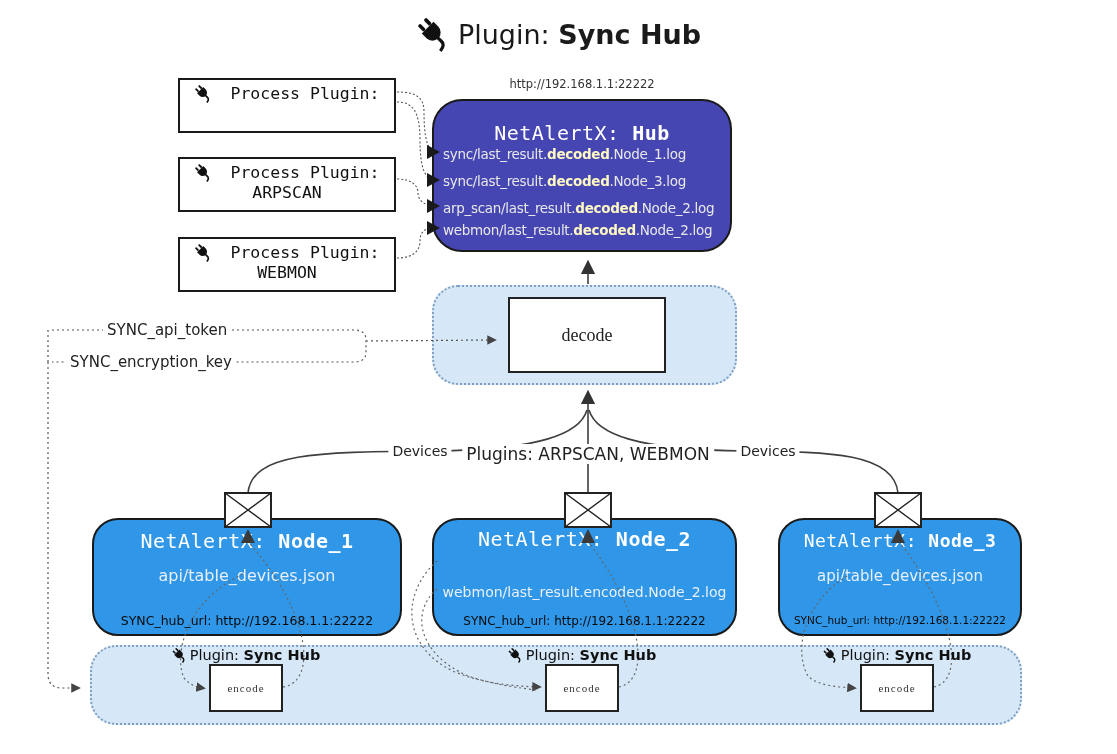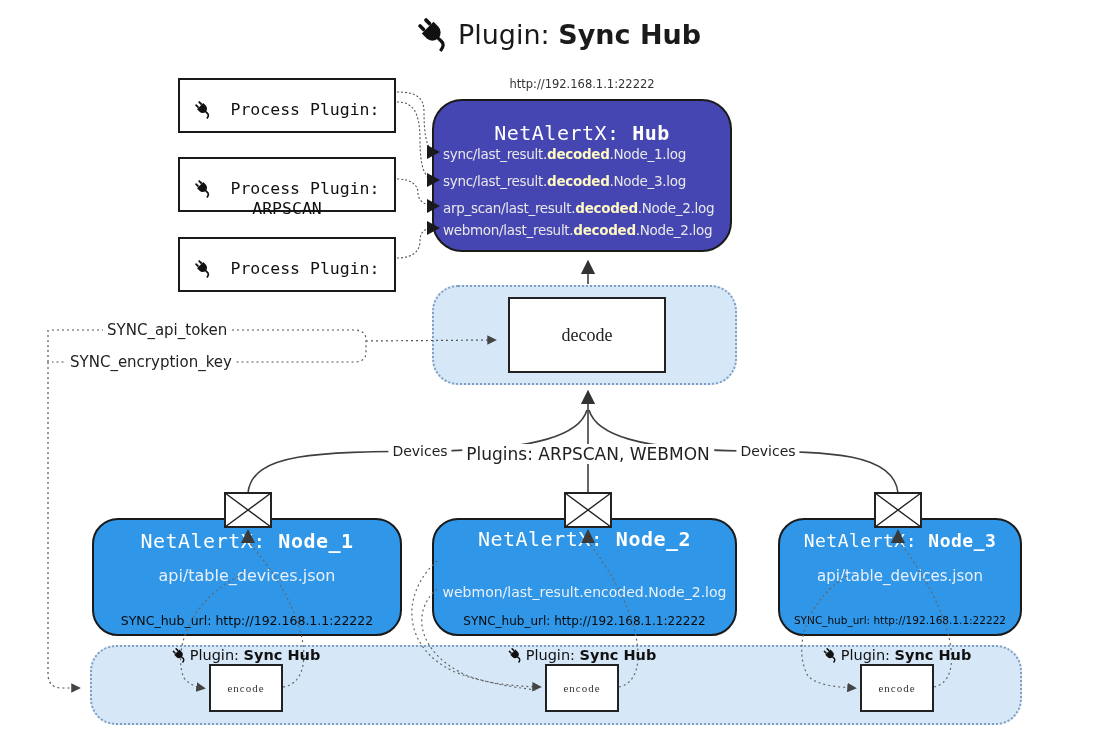--- a/index.html
+++ b/index.html
@@ -4,21 +4,21 @@
 <style>
   html,body{margin:0;padding:0;background:#fff;}
   .canvas{position:relative;width:1117px;height:754px;background:#ffffff;
           font-family:"DejaVu Sans",sans-serif;overflow:hidden;}
   .abs{position:absolute;}
   .mono{font-family:"DejaVu Sans Mono","Liberation Mono",monospace;}
   .sans{font-family:"DejaVu Sans","Liberation Sans",sans-serif;}
 
   
   .procbox{border:2px solid #1a1a1a;background:#fff;text-align:center;box-sizing:border-box;}
-  .procbox .l1{display:flex;align-items:center;justify-content:center;gap:17px;margin-top:20px;
+  .procbox .l1{display:flex;align-items:center;justify-content:center;gap:17px;margin-top:4px;
                font-size:16.5px;color:#111;}
   .procbox .l2{font-size:16.5px;color:#111;margin-top:1px;}
   .hubbox{background:#4646b3;border:2px solid #1a1a1a;border-radius:30px;box-sizing:border-box;}
   .hub-title{position:absolute;top:20px;left:0;width:100%;text-align:center;color:#fff;
              font-size:20px;letter-spacing:.5px;}
   .hub-row{position:absolute;left:9px;white-space:nowrap;color:#e8e8e8;font-size:13.5px;
            letter-spacing:-0.3px;}
   .hub-row b{color:#fef9c3;}
   .nodebox{background:#2f96e8;border:2px solid #1a1a1a;border-radius:26px;box-sizing:border-box;}
   .node-title{position:absolute;left:0;width:100%;text-align:center;color:#fff;letter-spacing:.5px;}
@@ -89,20 +89,21 @@
           <g transform="rotate(-45 12 12)">
             <rect x="8" y="0.5" width="2.4" height="5.5" rx="1" fill="#111"></rect>
             <rect x="13.6" y="0.5" width="2.4" height="5.5" rx="1" fill="#111"></rect>
             <path d="M6.5 6 h11 v4.5 a5.5 5.5 0 0 1 -11 0 z" fill="#111"></path>
             <rect x="10.9" y="14.5" width="2.2" height="4.5" fill="#111"></rect>
             <path d="M12 18.5 q0.5 4 -5 4.5" stroke="#111" stroke-width="2.2" fill="none"></path>
           </g>
         </svg>
         <span>Process Plugin:</span>
       </div>
+    <div class="l2">WEBMON</div>
   </div>
 
   <div class="abs sans" style="left:432px;top:77px;width:300px;text-align:center;font-size:11.5px;color:#333;">http://192.168.1.1:22222</div>
 
   <div class="abs hubbox" style="left:432px;top:99px;width:300px;height:153px;">
     <div class="hub-title mono"><span>NetAlertX: </span><b>Hub</b></div>
     <div class="hub-row sans" style="top:45px;"><span>sync/last_result.</span><b>decoded</b><span>.Node_1.log</span></div>
     <div class="hub-row sans" style="top:72px;"><span>sync/last_result.</span><b>decoded</b><span>.Node_3.log</span></div>
     <div class="hub-row sans" style="top:99px;"><span>arp_scan/last_result.</span><b>decoded</b><span>.Node_2.log</span></div>
     <div class="hub-row sans" style="top:121px;"><span>webmon/last_result.</span><b>decoded</b><span>.Node_2.log</span></div>

